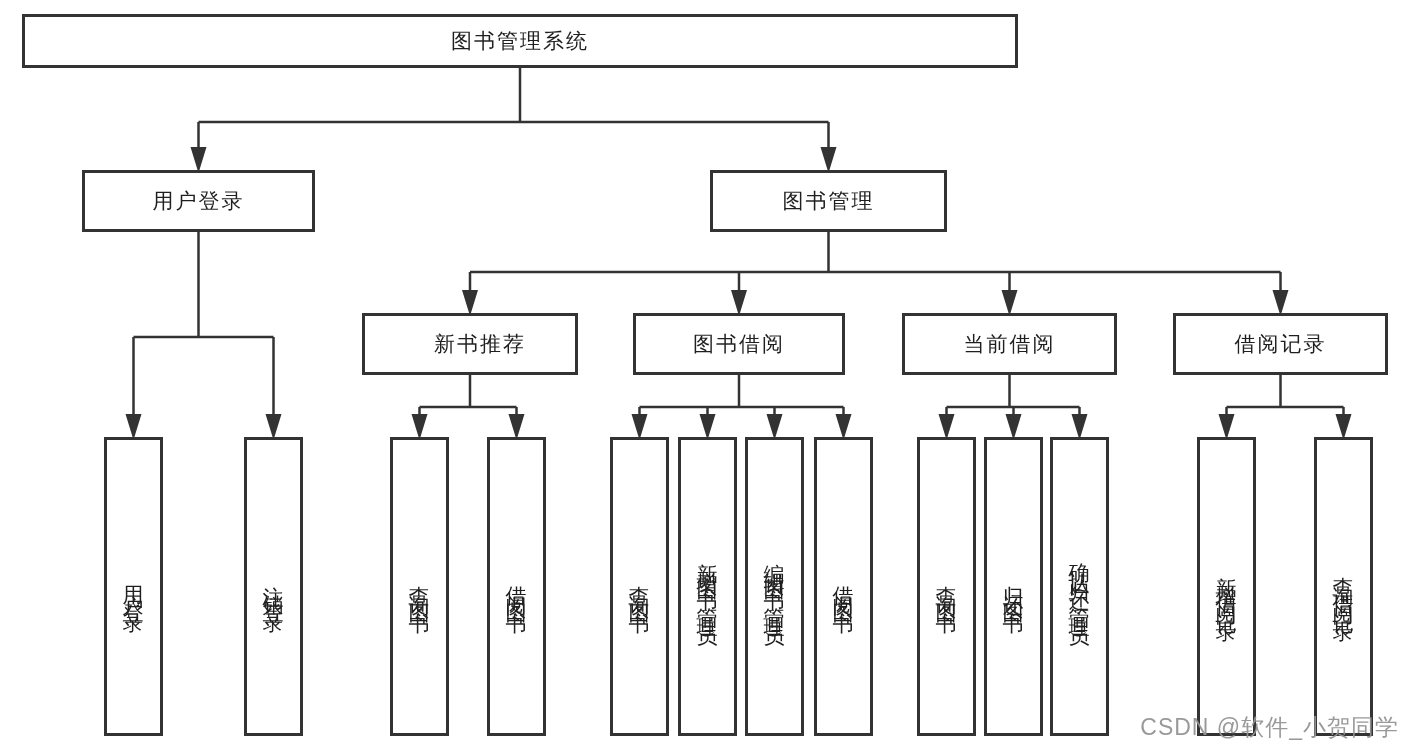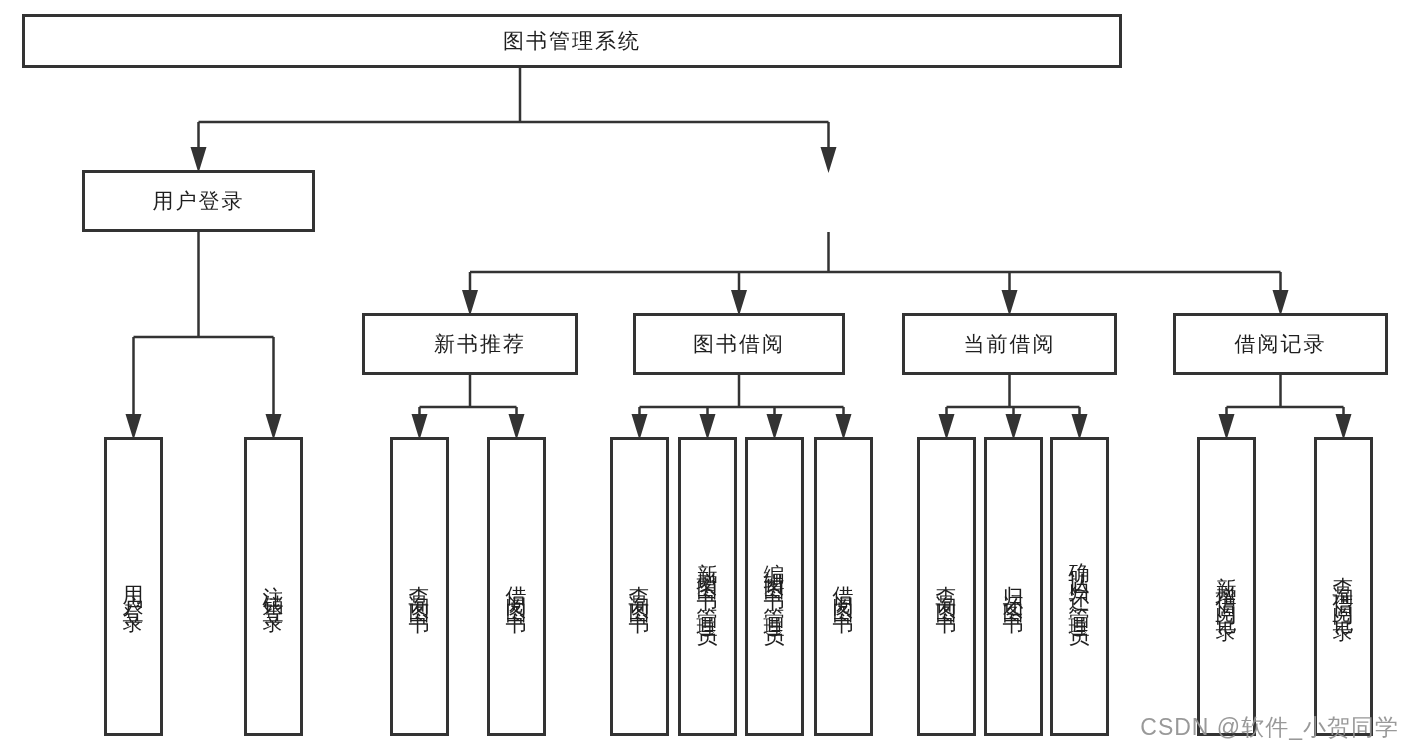--- a/index.html
+++ b/index.html
@@ -84,26 +84,29 @@
       M766.5 414 L782.5 414 L774.5 440 Z
       M835.5 414 L851.5 414 L843.5 440 Z
       M938.5 414 L954.5 414 L946.5 440 Z
       M1005.5 414 L1021.5 414 L1013.5 440 Z
       M1071.5 414 L1087.5 414 L1079.5 440 Z
       M1218.5 414 L1234.5 414 L1226.5 440 Z
       M1335.5 414 L1351.5 414 L1343.5 440 Z
     "></path>
   </svg>
 
-  <div class="node" style="left:22px;top:14px;width:1100px;height:54px;">
+  <div class="node" style="left:22px;top:14px;width:996px;height:54px;">
     <span>图书管理系统</span>
   </div>
 
   <div class="node" style="left:82px;top:170px;width:233px;height:62px;">
     <span>用户登录</span>
+  </div>
+  <div class="node" style="left:710px;top:170px;width:237px;height:62px;">
+    <span>图书管理</span>
   </div>
 
   <div class="node" style="left:362px;top:313px;width:216px;height:62px;padding-left:20px;">
     <span>新书推荐</span>
   </div>
   <div class="node" style="left:633px;top:313px;width:212px;height:62px;">
     <span>图书借阅</span>
   </div>
   <div class="node" style="left:902px;top:313px;width:215px;height:62px;justify-content:center;">
     <span>当前借阅</span>

